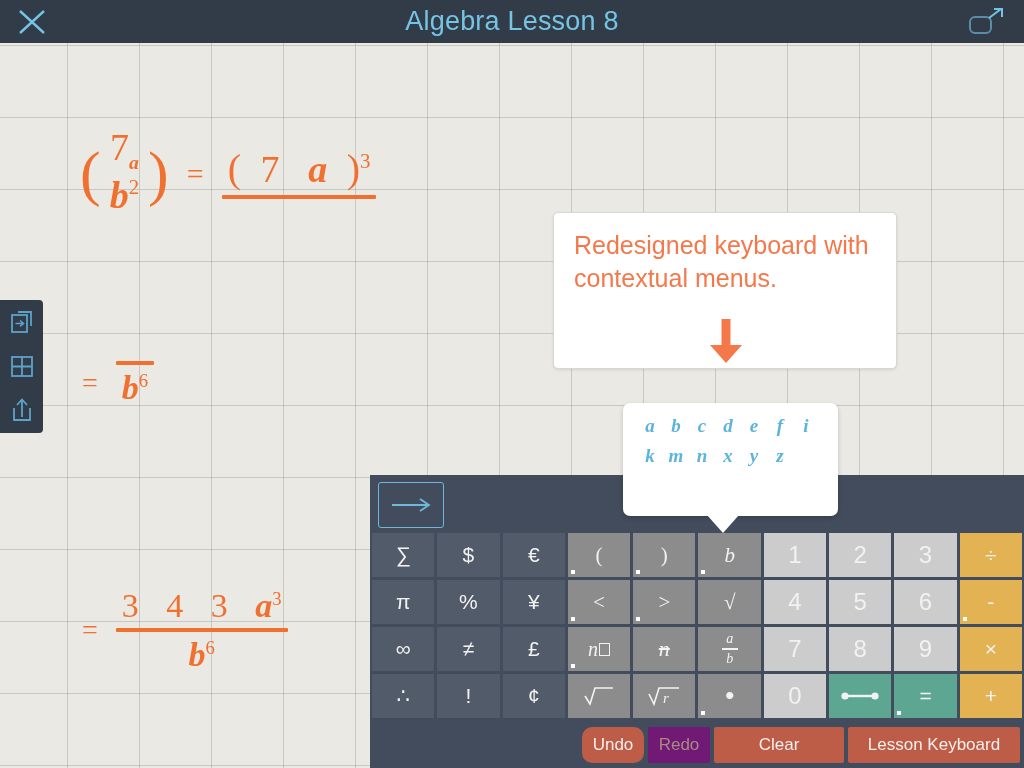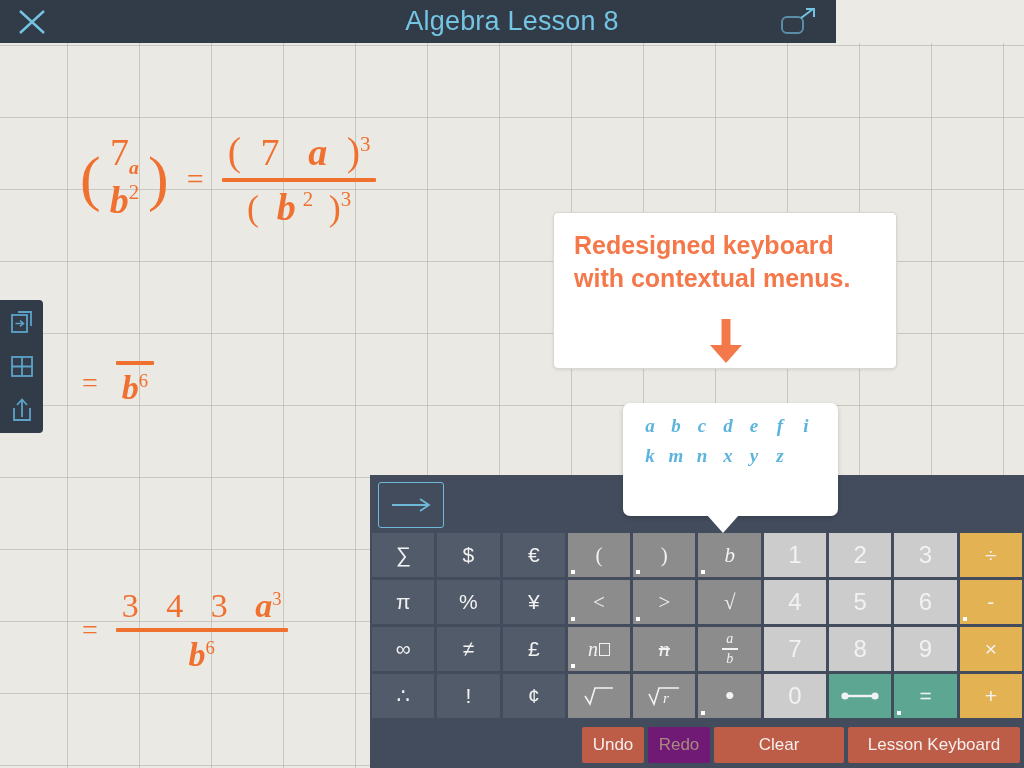--- a/index.html
+++ b/index.html
@@ -15,21 +15,21 @@
     background-color:#ebe9e4;
     background-image:
       linear-gradient(to right, rgba(160,158,152,.45) 1px, transparent 1px),
       linear-gradient(to bottom, rgba(160,158,152,.45) 1px, transparent 1px);
     background-size:72px 72px;
     background-position:-5px 2px;
   }
 
   
   #titlebar{
-    position:absolute;left:0;top:0;width:836px;height:43px;
+    position:absolute;left:0;top:0;width:1024px;height:43px;
     background:#323b48;z-index:40;
   }
   #title{
     position:absolute;left:0;top:0;width:1024px;height:43px;
     line-height:43px;text-align:center;
     color:#74c4e3;font-size:27px;letter-spacing:.2px;
     font-family:"Liberation Sans", sans-serif;
   }
   #close-btn{
     position:absolute;left:16px;top:7px;width:32px;height:30px;cursor:pointer;
@@ -65,21 +65,21 @@
 
   
   #callout{
     position:absolute;left:553px;top:212px;width:342px;height:155px;
     background:#fff;border:1px solid #d9d7d2;border-radius:5px;
     box-shadow:0 1px 3px rgba(0,0,0,.10);z-index:25;
   }
   #callout-text{
     position:absolute;left:20px;top:16px;width:305px;
     color:#f4784a;font-size:25px;line-height:1.32;
-    font-family:"Liberation Sans",sans-serif;font-weight:700;
+    font-family:"Liberation Sans",sans-serif;font-weight:400;
   }
   #callout-arrow{position:absolute;left:150px;top:104px;}
 
   
   #varpop{
     position:absolute;left:623px;top:403px;width:215px;height:113px;
     background:#fff;border-radius:7px;z-index:35;
     box-shadow:0 2px 5px rgba(0,0,0,.18);
   }
   #varpop .vrow{
@@ -166,25 +166,20 @@
     <span class="eq" style="margin:0 18px;font-size:30px;">=</span>
 
     <span class="frac">
       <span class="fnum" style="white-space:nowrap;">
         <span class="paren" style="font-size:40px;">(</span>
         <span class="num" style="margin:0 9px;">7</span>
         <span class="var" style="margin:0 9px;">a</span>
         <span class="paren" style="font-size:40px;">)</span><span class="sup">3</span>
       </span>
       <span class="fbar"></span>
-      <span class="fden" style="white-space:nowrap;">
-        <span class="paren" style="font-size:36px;">(</span>
-        <span class="var" style="margin:0 7px;">b</span><span class="sup">2</span>
-        <span class="paren" style="font-size:36px;margin-left:5px;">)</span><span class="sup">3</span>
-      </span>
     </span>
   </div>
 </div>
 
 <div class="math" style="left:82px;top:358px;">
   <div class="mrow" style="font-size:34px;">
     <span class="eq" style="margin-right:18px;font-size:28px;">=</span>
     <span class="frac">
       <span class="fbar"></span>
       <span class="fden">
@@ -428,18 +423,18 @@
       </div>
       <div class="key teal">
         <span>=</span>
         <span class="dot"></span>
       </div>
       <div class="key amber">
         <span>+</span>
       </div>
     </div>
   <div id="kb-actions">
-      <div class="act" style="left: 212px; width: 62px;">Undo</div>
+      <div class="act" style="left: 212px; width: 62px; border-radius: 10px;">Undo</div>
       <div class="act disabled" style="left: 278px; width: 62px;">Redo</div>
       <div class="act" style="left: 344px; width: 130px;">Clear</div>
       <div class="act" style="left: 478px; width: 172px;">Lesson Keyboard</div>
     </div>
 </div>
 
 </body></html>

